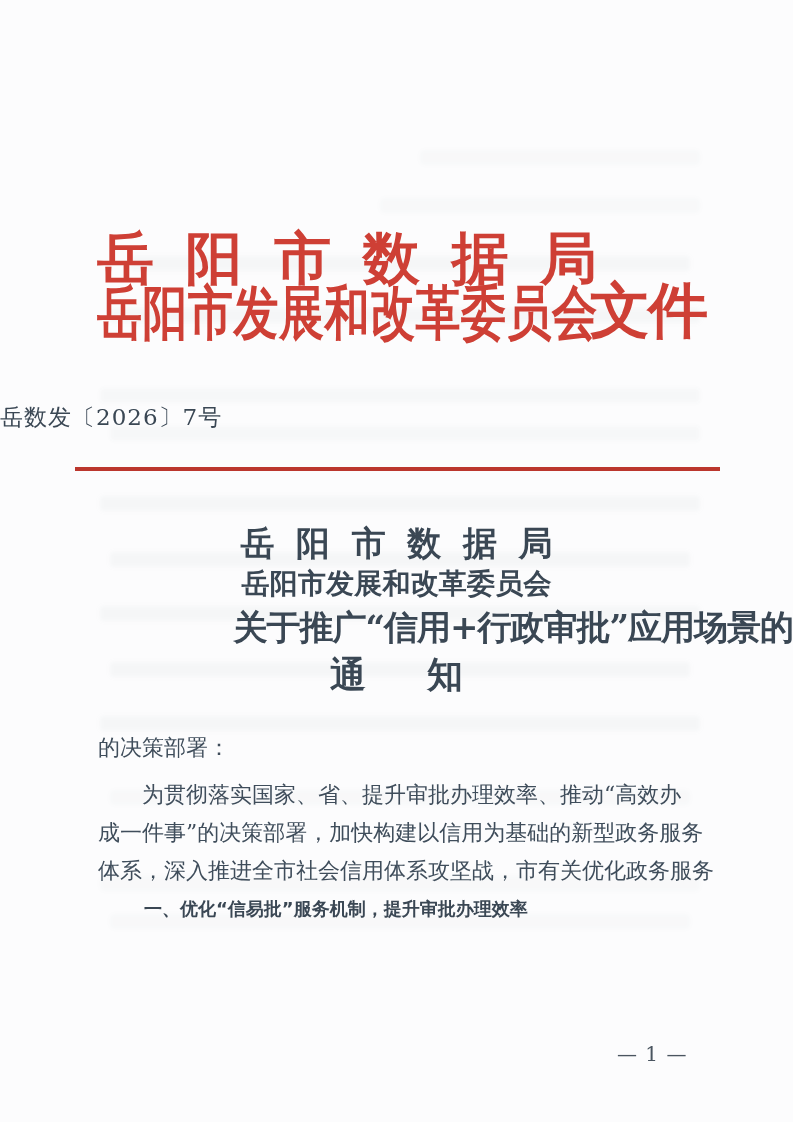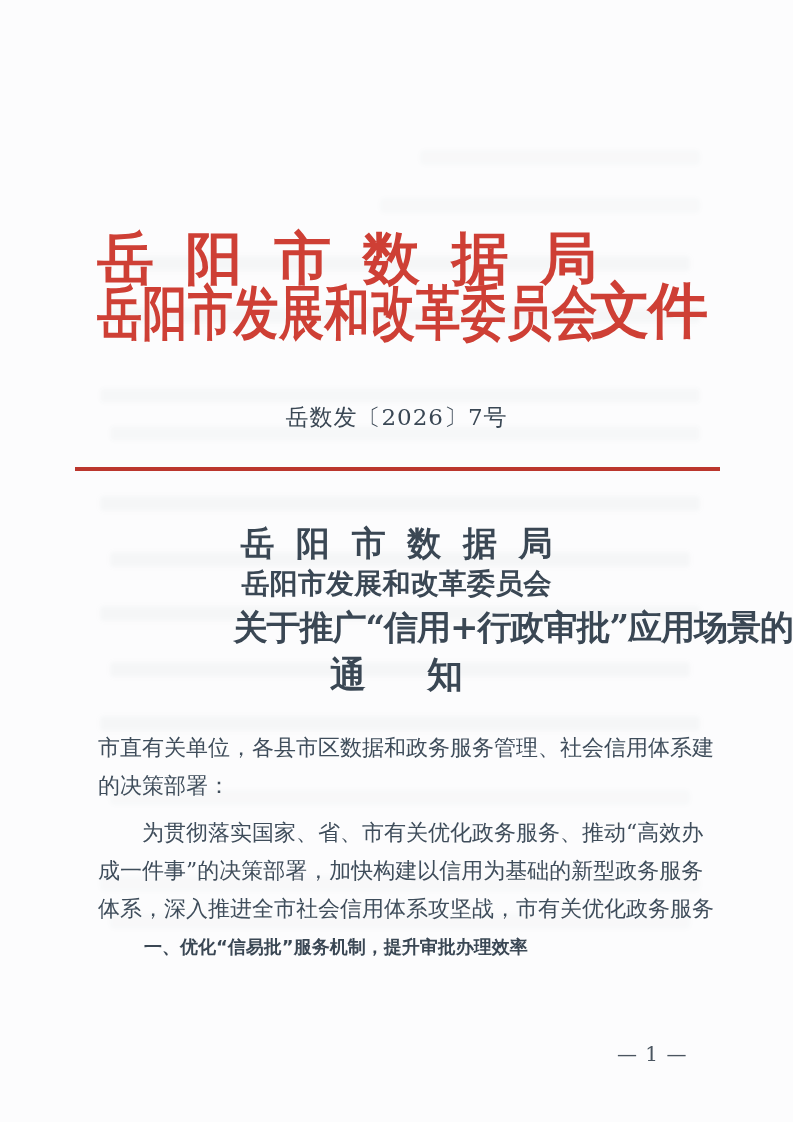--- a/index.html
+++ b/index.html
@@ -58,21 +58,21 @@
     line-height: 64px;
     font-weight: 900;
     letter-spacing: -2px;
     color: var(--accent, #ce3f35);
   }
   .doc-number {
     position: absolute;
     left: 0;
     top: 402px;
     width: 100%;
-    text-align: center;
+    text-align: left;
     font-size: 23px;
     letter-spacing: 1px;
     color: var(--ink, #3a4754);
   }
   .red-rule {
     position: absolute;
     left: 75px;
     top: 467px;
     width: 645px;
     height: 4px;
@@ -201,25 +201,24 @@
         <span>会</span>
       </div>
     <div class="title-l3">关于推广“信用+行政审批”应用场景的</div>
     <div class="title-l4 char-justify">
         <span>通</span>
         <span>知</span>
       </div>
   </div>
 
   <div class="body-block">
-    <div class="body-line">市直有关单位，各县市区数据和政务服务管理、社会信用体系建</div>
     <div class="body-line">的决策部署：</div>
 
     <div class="para">
-      <div class="body-line indent">为贯彻落实国家、省、市有关优化政务服务、推动“高效办</div>
+      <div class="body-line indent">为贯彻落实国家、省、提升审批办理效率、推动“高效办</div>
       <div class="body-line">成一件事”的决策部署，加快构建以信用为基础的新型政务服务</div>
       <div class="body-line">体系，深入推进全市社会信用体系攻坚战，市有关优化政务服务</div>
     </div>
 
     <div class="section-heading">一、优化“信易批”服务机制，提升审批办理效率</div>
   </div>
 
   <div class="page-number">— 1 —</div>
 
 </div>

